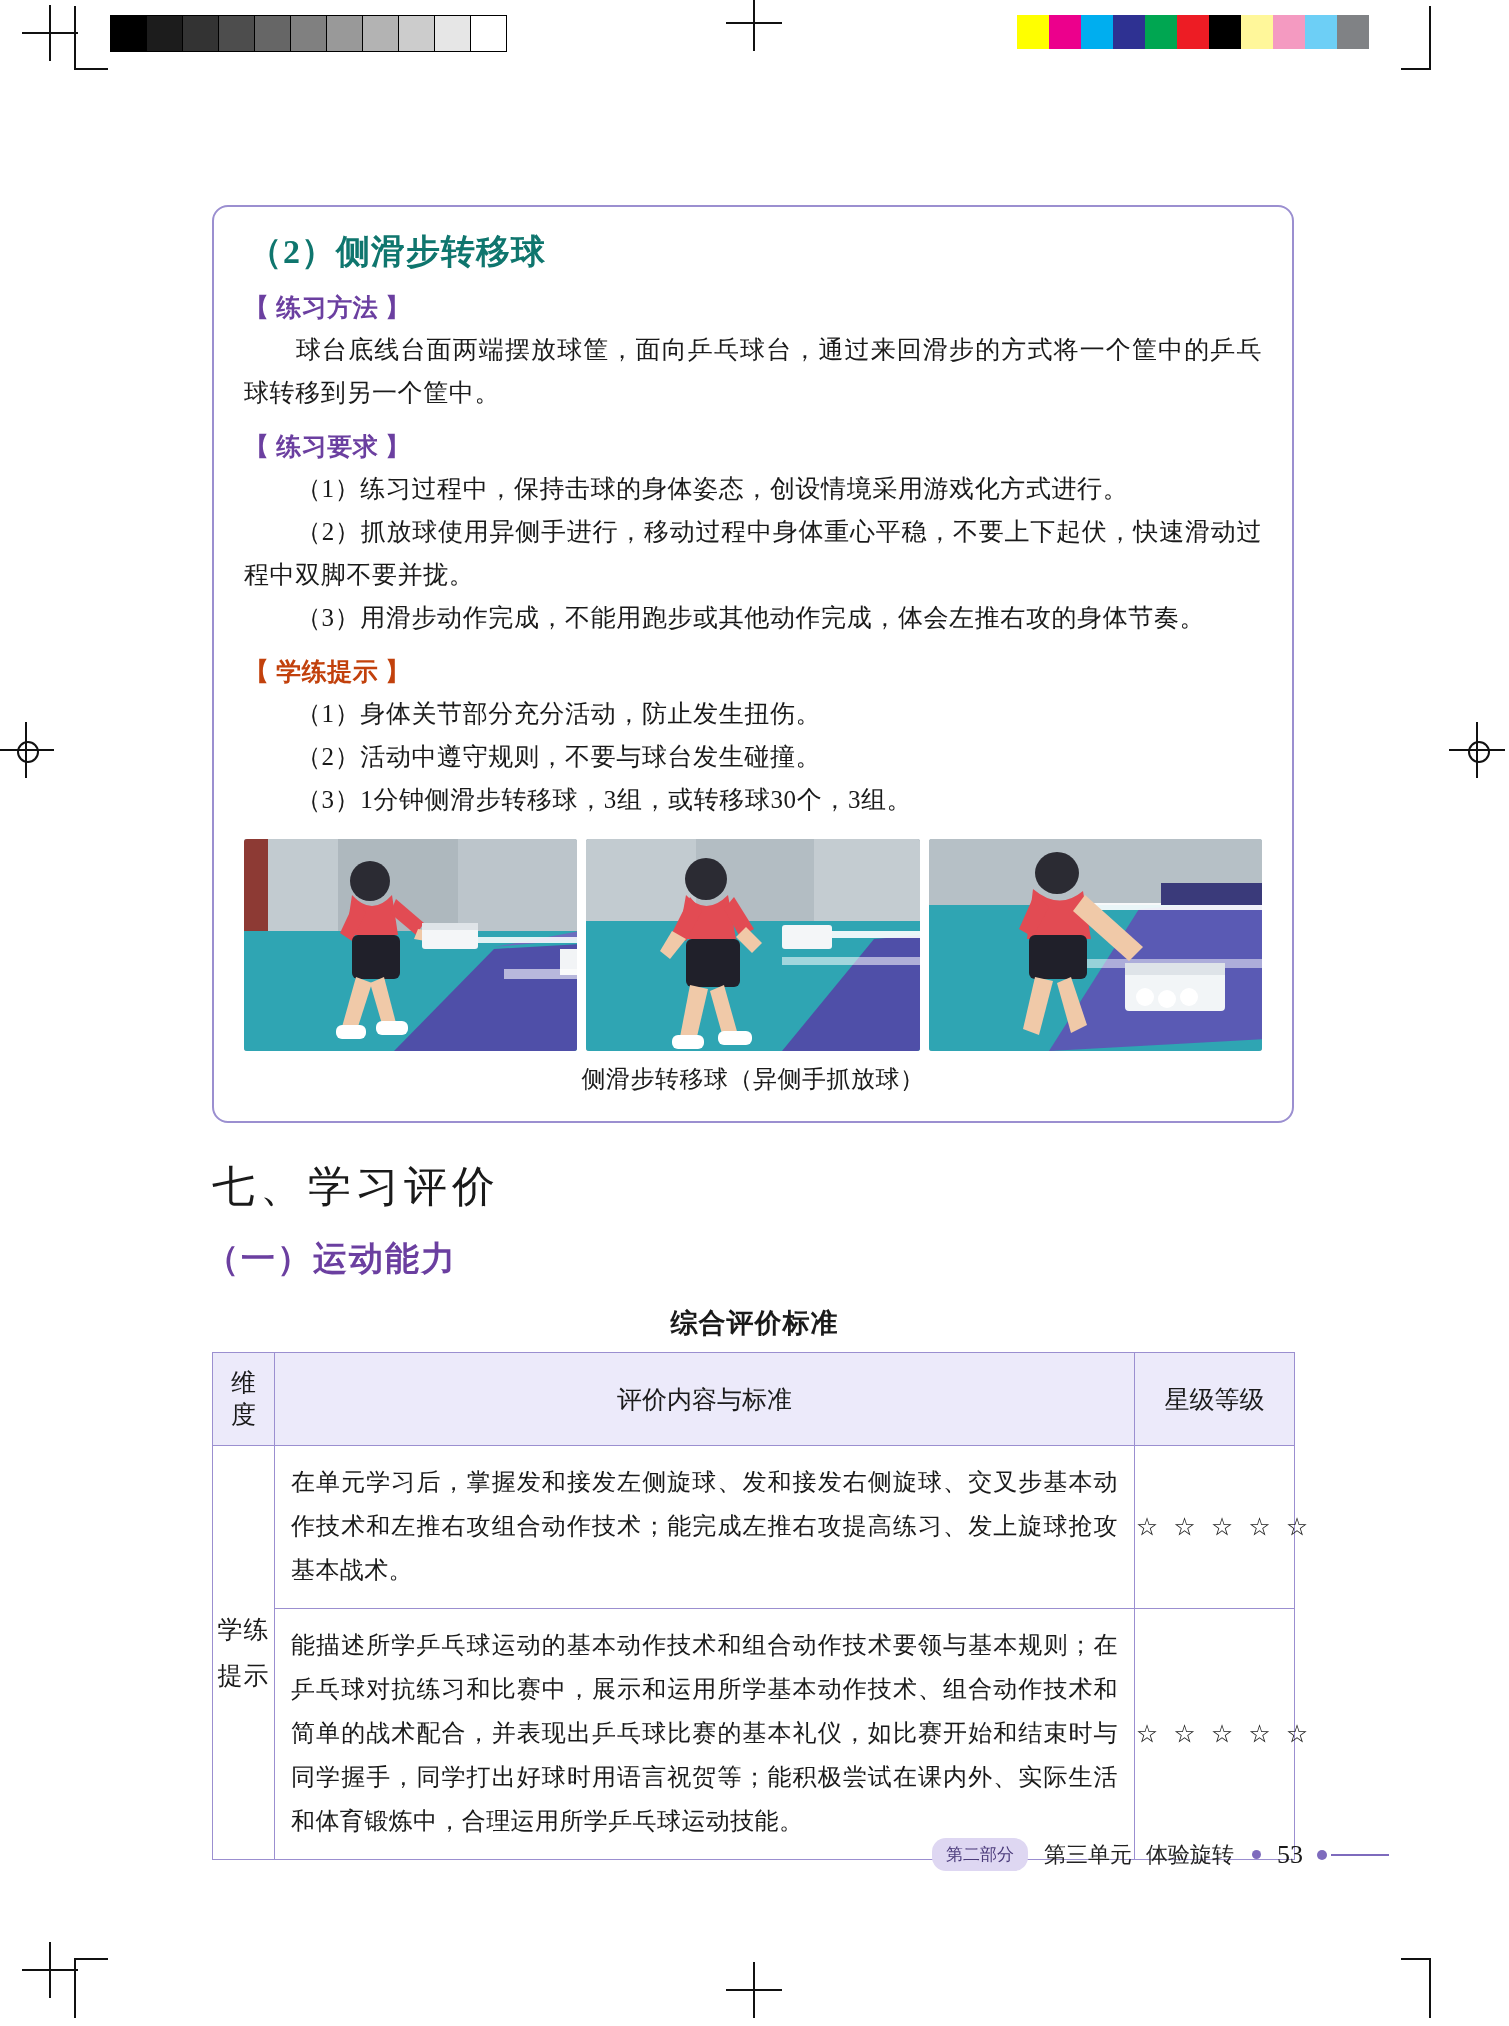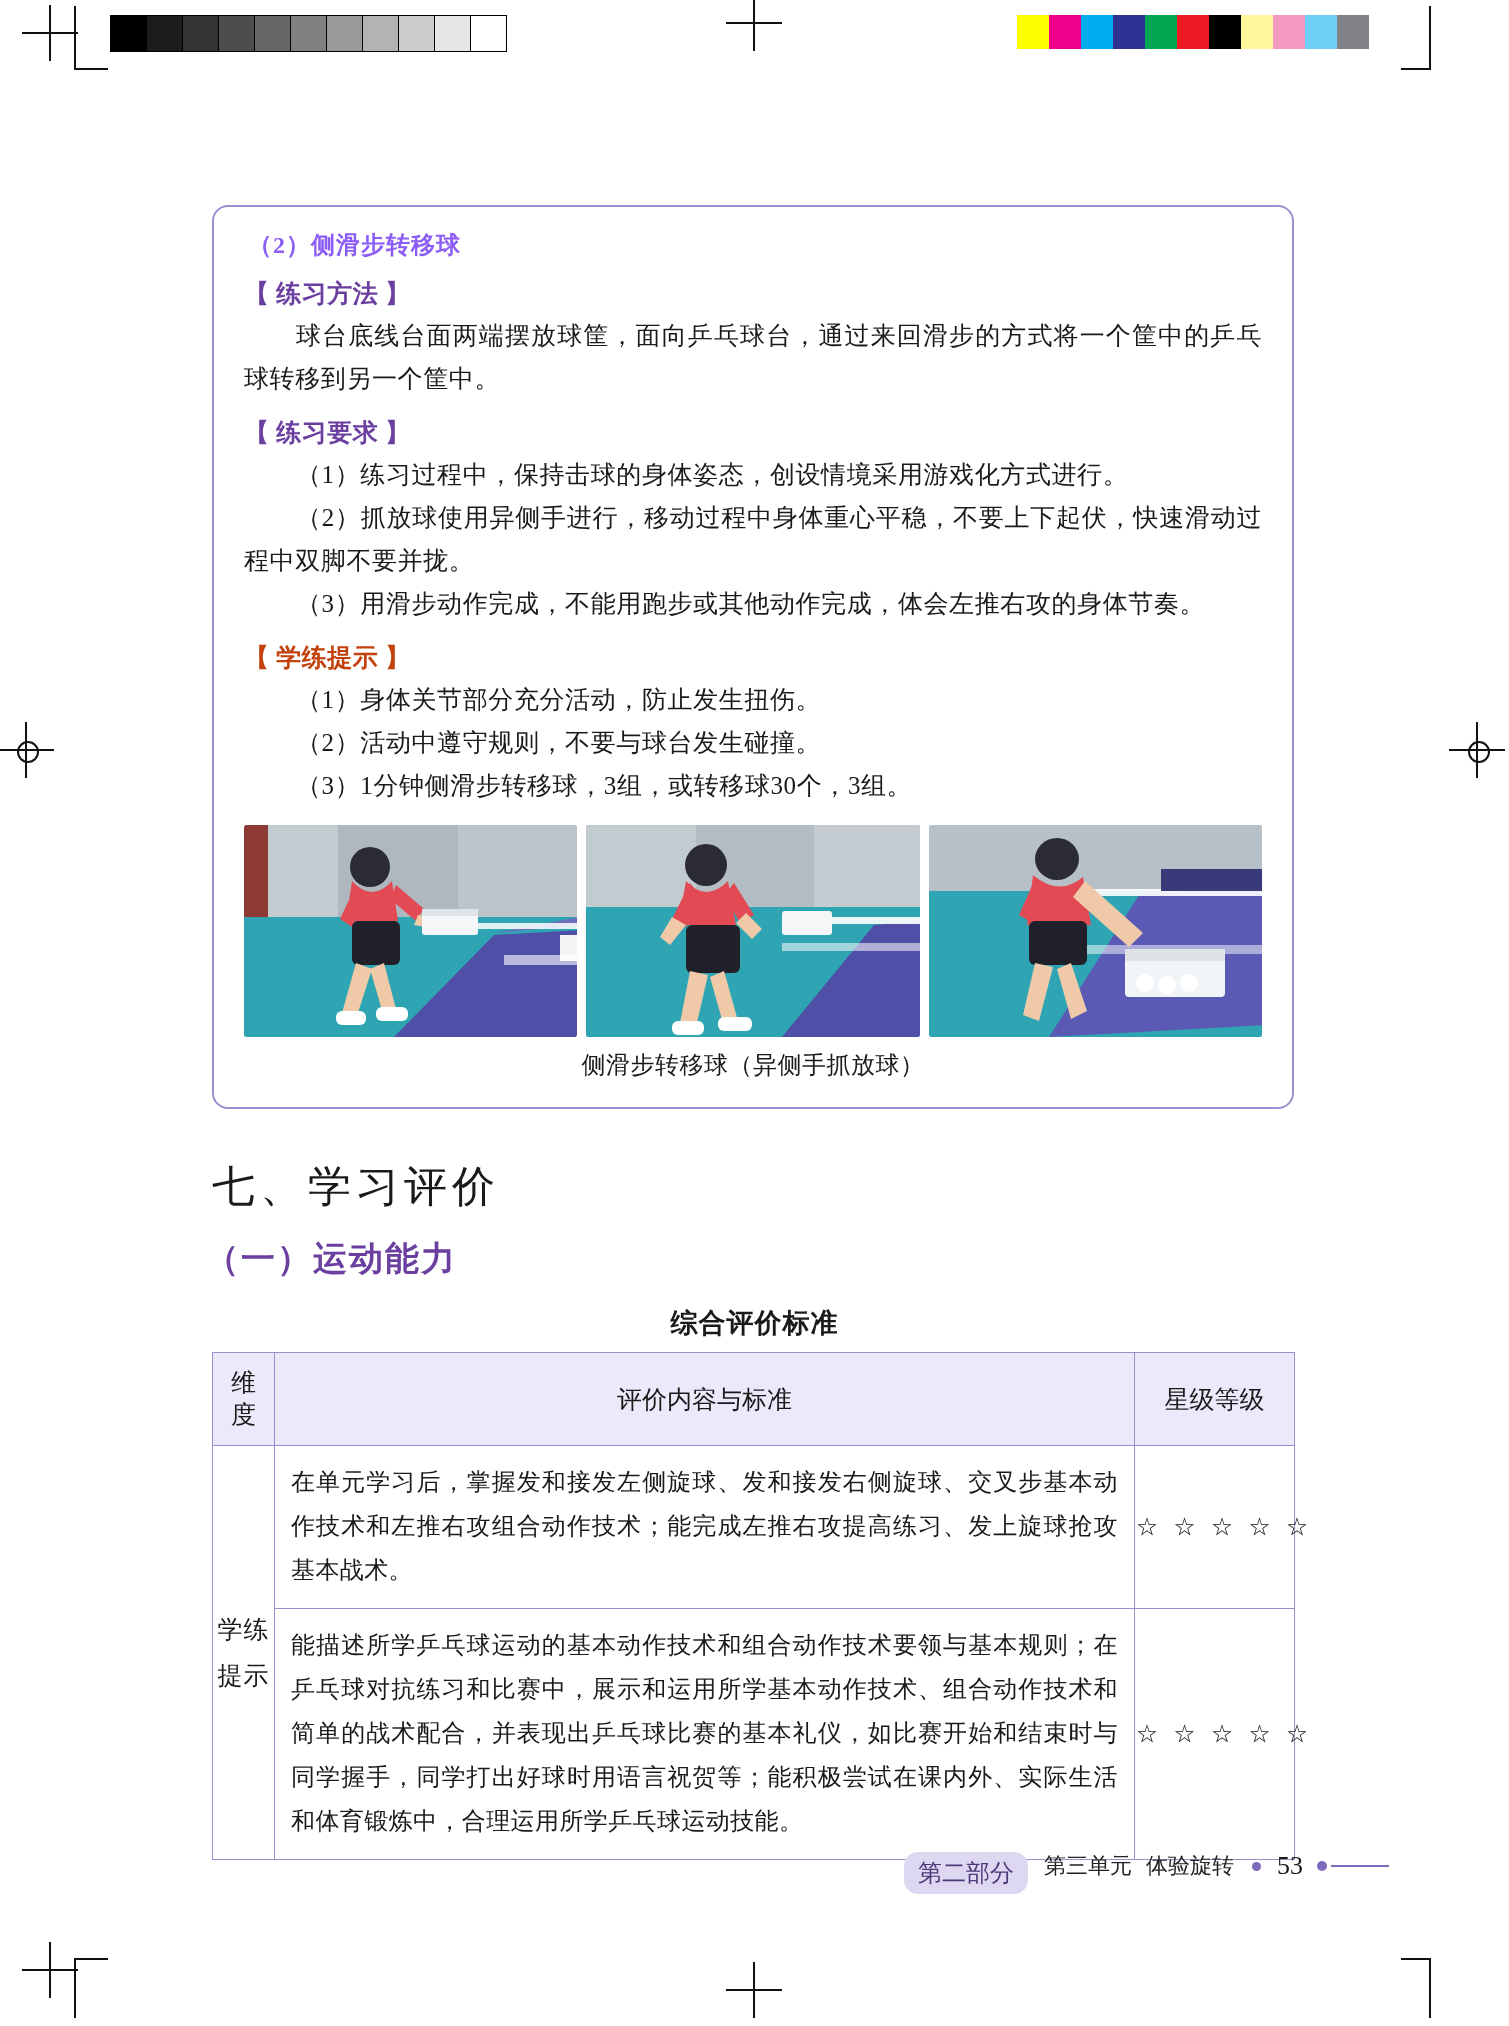--- a/index.html
+++ b/index.html
@@ -47,22 +47,22 @@
     border: 2px solid #9b8fd0;
     border-radius: 16px;
     box-sizing: border-box;
     padding: 22px 30px 26px 30px;
     background: #fff;
   }
 
   .sec-title {
     font-family: "Liberation Serif", serif;
     font-weight: bold;
-    font-size: 24px;
-    color: #8b5cf6;
+    font-size: 34px;
+    color: #0f766e;
     letter-spacing: 1px;
     margin: 0 0 14px 4px;
   }
 
   .tag {
     font-size: 25px;
     font-weight: bold;
     color: #6b3fa0;
     margin: 16px 0 4px 0;
     letter-spacing: 0.5px;
@@ -188,23 +188,22 @@
     top: 0;
     display: flex;
     align-items: center;
     font-size: 22px;
   }
   .pill {
     background: #ded7f2;
     color: #4a3a7a;
     border-radius: 14px;
     padding: 5px 14px;
-    font-size: 24px;
+    font-size: 17px;
     margin-right: 16px;
-    margin-top: 14px;
   }
   .footer-text { margin-right: 14px; color: #222; }
   .dot { width: 9px; height: 9px; border-radius: 50%; background: #7e6bbd; margin: 0 14px 0 4px; }
   .pageno { font-size: 26px; margin: 0 14px 0 2px; }
   .tail-dot { width: 10px; height: 10px; border-radius: 50%; background: #7e6bbd; }
   .tail-line { width: 58px; height: 2px; background: #7e6bbd; margin-left: 4px; }
 </style>
 </head>
 <body>
 

